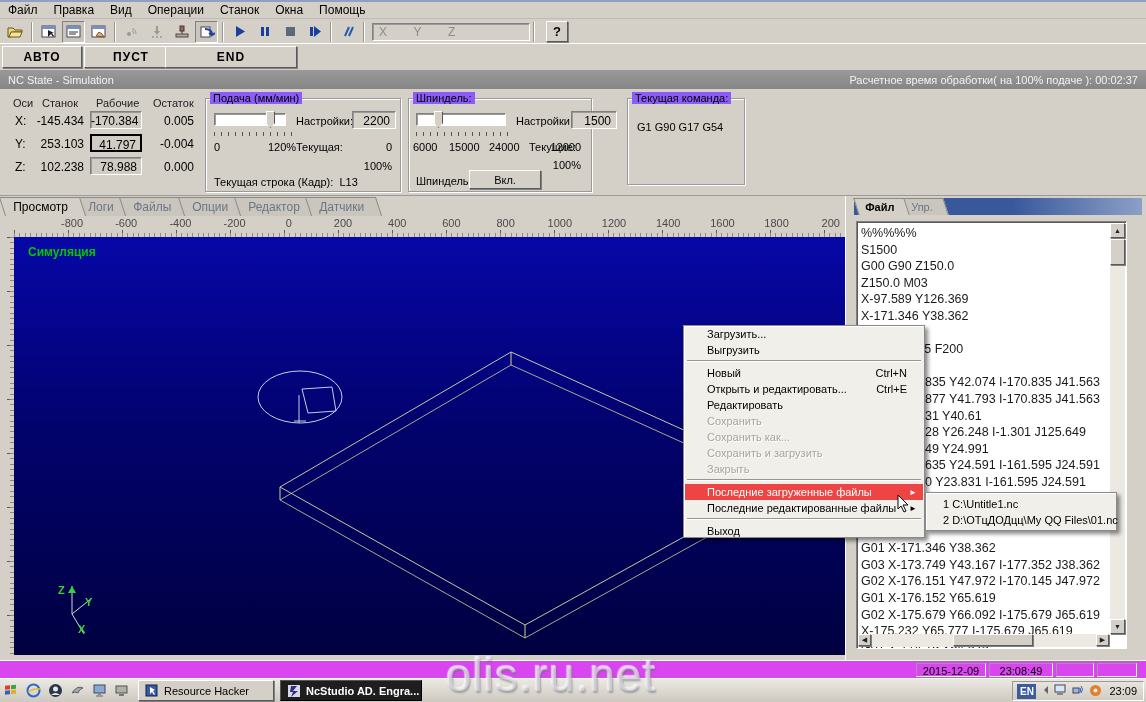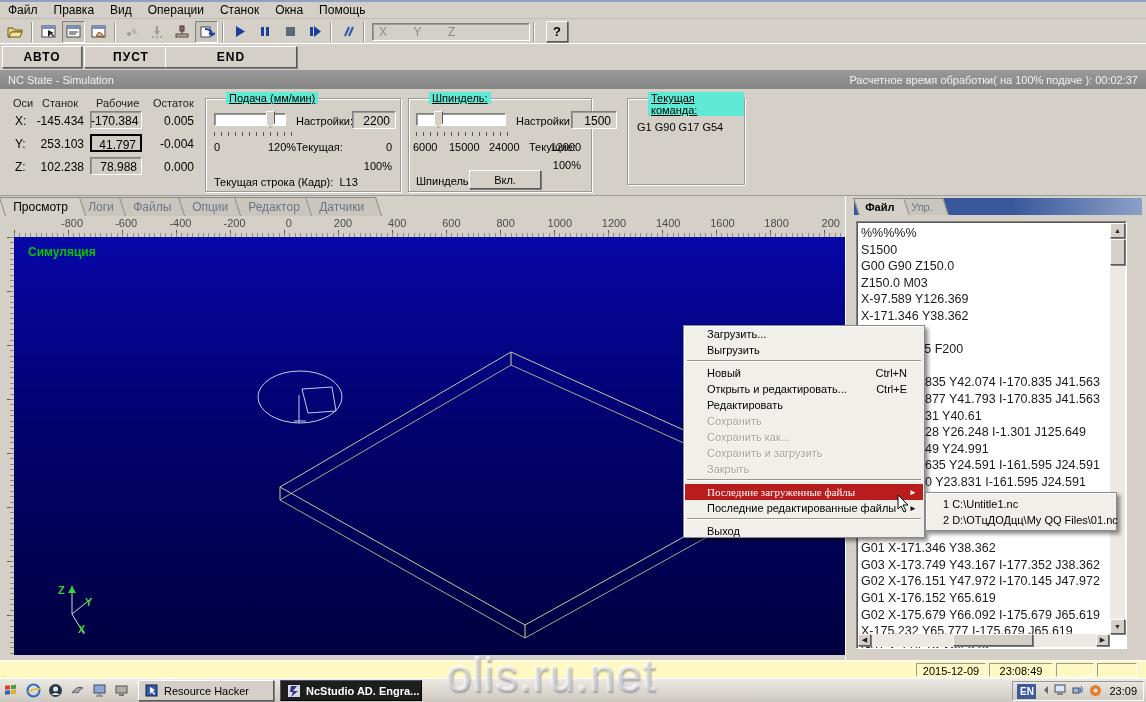--- a/index.html
+++ b/index.html
@@ -6,21 +6,21 @@
   html,body { width:1146px; height:702px; }
   body {
     position:relative; overflow:hidden;
     font-family:"Liberation Sans", sans-serif;
     background:#d4d0c8; color:#000; font-size:12px;
   }
   .abs { position:absolute; }
   .raised { background:#d4d0c8; border:1px solid; border-color:#ffffff #5a5a5a #5a5a5a #ffffff; box-shadow:1px 1px 0 #808080; }
   .sunken { border:1px solid; border-color:#808080 #ffffff #ffffff #808080; box-shadow:inset 1px 1px 0 #9a9a9a; }
   .groupbox { border:1px solid #9a9a9a; box-shadow:1px 1px 0 #fff, inset 1px 1px 0 #fff; }
-  .groupbox > .gb-title { position:absolute; top:-7px; left:20px; background:#5eead4; padding:0 3px; font-size:11px;text-decoration:underline; }
+  .groupbox > .gb-title { position:absolute; top:-7px; left:4px; background:#8b5cf6; padding:0 3px; font-size:11px; }
 
   
   #topstrip { left:0; top:0; width:1146px; height:2px; background:#8ea0c4; }
 
   
   #menubar { left:0; top:2px; width:1146px; height:17px; background:#d4d0c8; border-bottom:1px solid #c0bcb4; display:flex; align-items:center; font-size:12px; }
   .menu-top-item { padding:1px 8px; }
 
   
   #toolbar { left:0; top:20px; width:1146px; height:24px; display:flex; align-items:center; border-bottom:1px solid #fff; }
@@ -84,39 +84,39 @@
   #gcode-box { position:absolute; left:10px; top:25px; width:271px; height:428px; background:#fff; border:1px solid; border-color:#808080 #fff #fff #808080; box-shadow:inset 1px 1px 0 #5a5a5a; overflow:hidden; }
   #gcode-list { position:absolute; left:4px; top:3px; right:16px; }
   .gcode-line { height:16.6px; line-height:16.6px; font-size:12.5px; white-space:pre; color:#1a1a1a; }
   .sb-btn { position:absolute; width:15px; height:15px; font-size:7px; display:flex; align-items:center; justify-content:center; color:#222; }
   #vscroll { position:absolute; right:1px; top:1px; width:15px; bottom:14px; background:#ece9e2; }
   #vthumb { position:absolute; right:1px; top:17px; width:15px; height:26px; }
   #hscroll { position:absolute; left:1px; right:17px; bottom:1px; height:13px; background:#ece9e2; }
   #hthumb { position:absolute; left:95px; top:0; width:80px; height:12px; }
 
   
-  #statusbar { left:0; top:660px; width:1146px; height:18px; background:#fef9c3; border-top:1px solid #fff; display:flex; align-items:center; }
+  #statusbar { left:0; top:660px; width:1146px; height:18px; background:#d946ef; border-top:1px solid #fff; display:flex; align-items:center; }
   .statuscell { height:14px; margin-right:3px; font-size:11px; text-align:center; padding-top:1px; border:1px solid; border-color:#9a9a9a #fff #fff #9a9a9a; }
 
   
   #taskbar { left:0; top:678px; width:1146px; height:24px; background:linear-gradient(#ece9e2,#cdc9c1); border-top:1px solid #fff; display:flex; align-items:center; }
   .ql-icon { width:18px; height:18px; margin:0 2px; display:flex; align-items:center; justify-content:center; font-size:12px; }
   .taskbtn { height:21px; display:flex; align-items:center; font-size:11px; padding:0 6px; margin-left:6px; white-space:nowrap; overflow:hidden; }
   .taskbtn .ticon { width:14px; height:14px; margin-right:5px; flex:0 0 auto; }
   #task-active { background:#1e1e1e; color:#fff; font-weight:bold; border:1px solid; border-color:#555 #000 #000 #555; width:142px; }
   #tray { position:absolute; right:2px; top:2px; height:20px; display:flex; align-items:center; border:1px solid; border-color:#9a9a9a #fff #fff #9a9a9a; padding:0 6px 0 4px; }
   #lang-ind { width:19px; height:15px; background:#3c5a9c; color:#fff; font-size:10px; font-weight:bold; display:flex; align-items:center; justify-content:center; margin-right:5px; }
   .tray-ic { margin:0 2px; font-size:11px; color:#444; }
   #tray-clock { font-size:11px; margin-left:5px; }
 
   
   #ctxmenu { left:683px; top:325px; width:242px; height:213px; background:#f1efe9; border:1px solid #8a8a8a; box-shadow:1px 1px 0 #fff inset, 3px 3px 4px rgba(0,0,0,.45); padding:0 1px; z-index:50; }
   .mitem { position:relative; height:16px; line-height:16px; padding-left:22px; font-size:11px; color:#000; }
   .mitem.disabled { color:#a8a49c; text-shadow:1px 1px 0 #fff; }
-  .mitem.hilite { background:#b91c1c; color:#fff;font-family:Liberation Serif, serif; }
+  .mitem.hilite { background:#ef4444; color:#fff; }
   .msep { height:2px; border-top:1px solid #9a968e; border-bottom:1px solid #fff; margin:2px 2px 3px 2px; }
   .mshort { position:absolute; right:16px; }
   .marrow { position:absolute; right:6px; font-size:8px; top:1px; }
   #submenu { left:925px; top:492px; width:192px; height:39px; background:#f1efe9; border:1px solid #8a8a8a; box-shadow:1px 1px 0 #fff inset, 3px 3px 4px rgba(0,0,0,.45); padding:3px 1px; z-index:51; }
   .smitem { height:16px; line-height:16px; padding-left:16px; font-size:11px; white-space:nowrap; }
 
   
   #watermark { left:446px; top:648px; font-size:46px; font-weight:normal; letter-spacing:1px; color:rgba(235,235,240,0.50); text-shadow:1px 2px 2px rgba(110,110,120,0.55), -1px -1px 1px rgba(255,255,255,0.7); z-index:60; pointer-events:none; }
 
   #cursor { left:897px; top:494px; z-index:70; }

